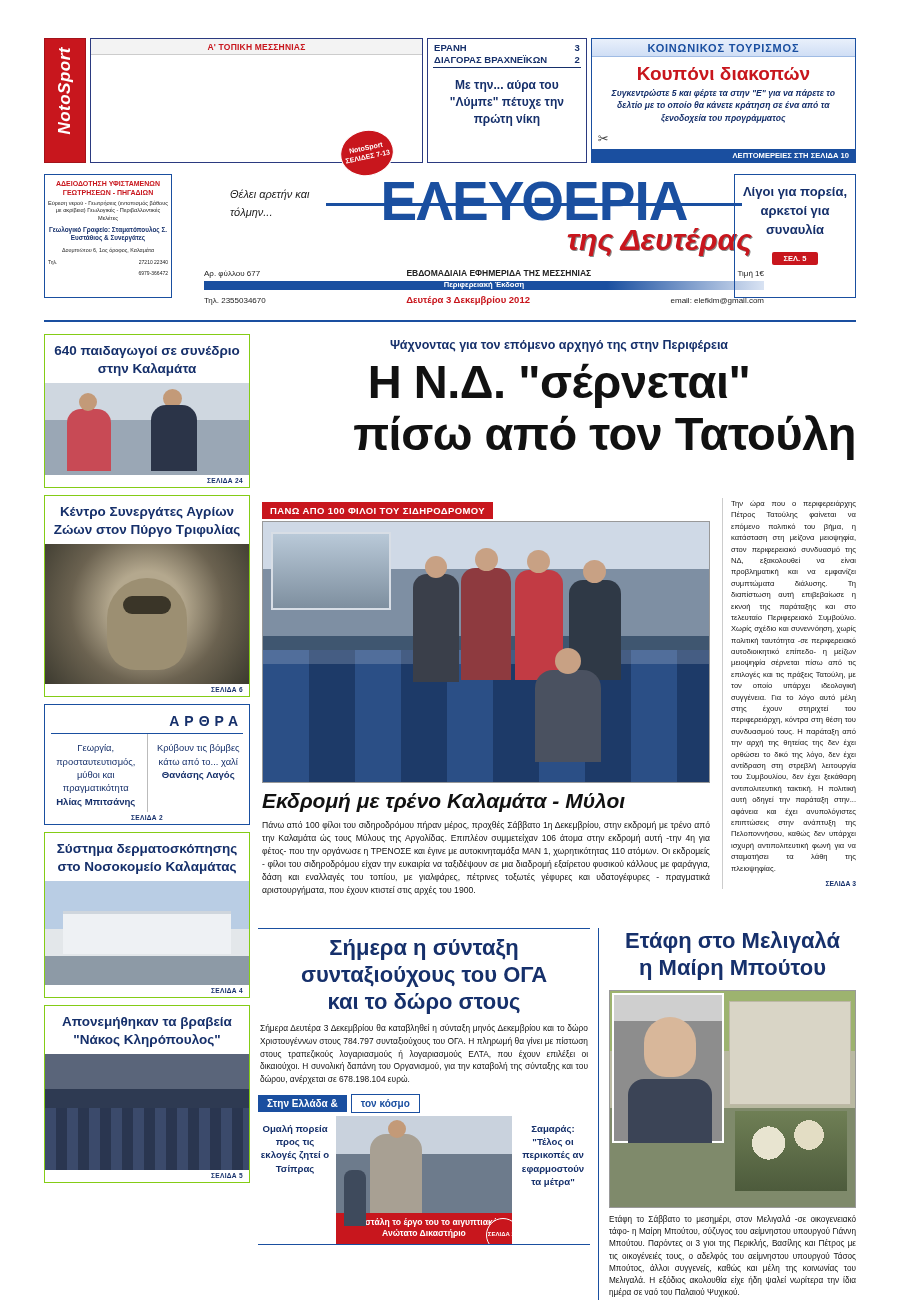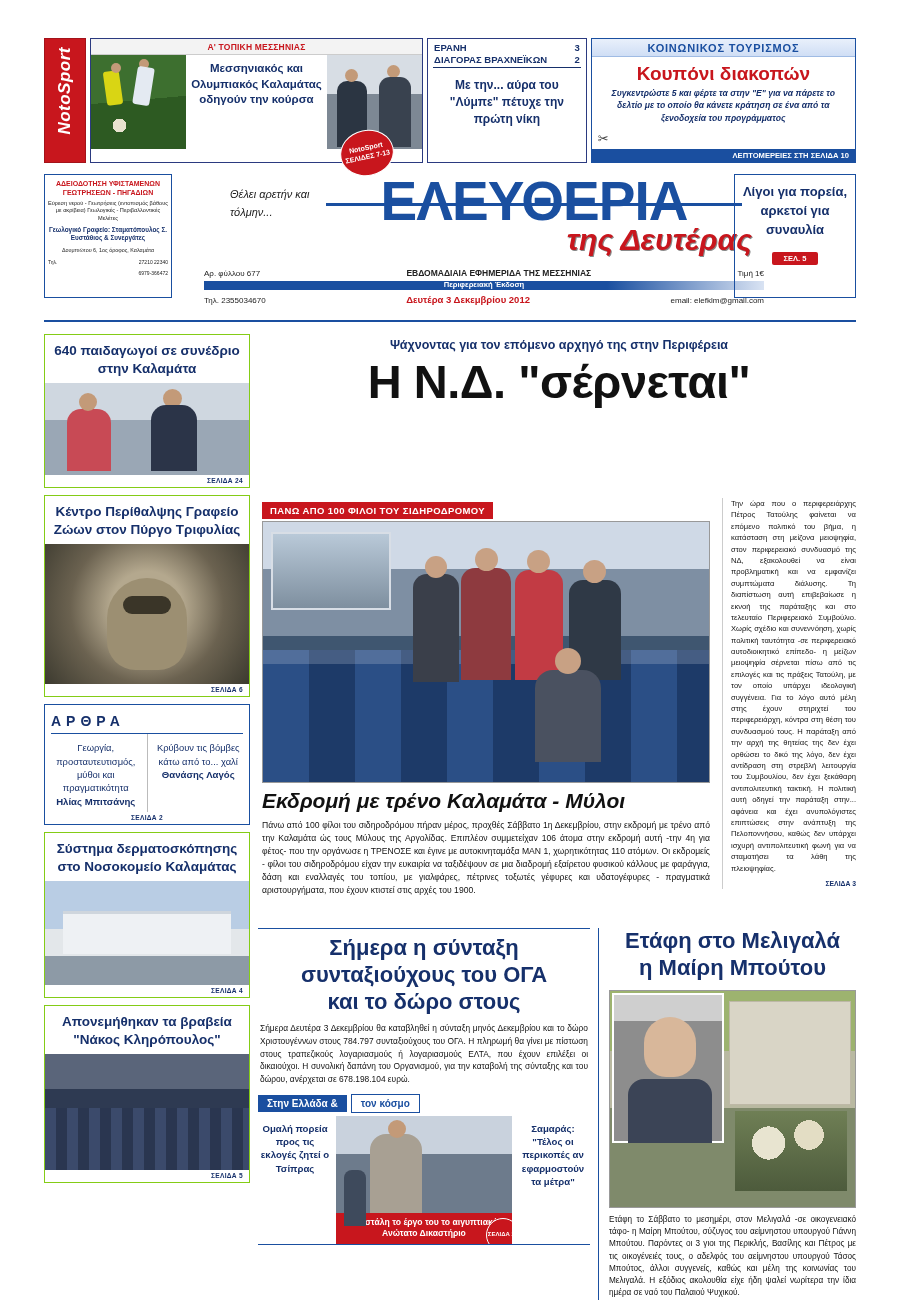--- a/index.html
+++ b/index.html
@@ -220,21 +220,21 @@
   .p-hall::before{
     content:""; position:absolute; left:0; right:0; bottom:0; height:62px;
     background: repeating-linear-gradient(90deg,#3b4a6b 0 11px,#2a3650 11px 22px);
   }
   .lcap {
     text-align: right; font-size: 6.6px; color: #16306b; font-weight: bold;
     padding: 2px 6px 3px; letter-spacing: .3px;
   }
   .arthra-box { border: 1px solid #1a4fa0; margin-bottom: 7px; }
   .arthra-title {
-    text-align: left; font-weight: bold; font-size: 14px; color: #16306b;
+    text-align: right; font-weight: bold; font-size: 14px; color: #16306b;
     letter-spacing: 5px; padding: 5px 0 4px; border-bottom: 1px solid #1a4fa0;
     margin: 3px 6px 0;
   }
   .arthra-grid { display: flex; }
   .arthra-cell {
     flex: 1; padding: 7px 6px 4px; text-align: center; font-size: 9.4px;
     color: #16306b; line-height: 1.42;
   }
   .arthra-cell + .arthra-cell { border-left: 1px solid #bbb; }
   .arthra-name { font-weight: bold; font-size: 9.6px; }
@@ -396,31 +396,20 @@
 
 <div class="page">
 
   <div class="topstrip">
     <div class="notosport-logo">
       <span>NotoSport</span>
     </div>
 
     <div class="banner-box b1">
       <div class="b1-head">Α' ΤΟΠΙΚΗ ΜΕΣΣΗΝΙΑΣ</div>
-      <div class="b1-body">
-        <div class="photo ph-soccer">
-          <span class="head-dot" style="left:20px;top:8px;width:10px;height:10px;"></span>
-          <span class="head-dot" style="left:48px;top:4px;width:10px;height:10px;"></span>
-        </div>
-        <div class="b1-text">Μεσσηνιακός και Ολυμπιακός Καλαμάτας οδηγούν την κούρσα</div>
-        <div class="photo ph-men">
-          <span class="head-dot" style="left:18px;top:14px;width:13px;height:13px;"></span>
-          <span class="head-dot" style="left:60px;top:10px;width:13px;height:13px;"></span>
-        </div>
-      </div>
     </div>
 
     <div class="banner-box b2">
       <div class="score-row">
         <span>ΕΡΑΝΗ</span>
         <span>3</span>
       </div>
       <div class="score-row" style="padding-top:0;">
         <span>ΔΙΑΓΟΡΑΣ ΒΡΑΧΝΕΪΚΩΝ</span>
         <span>2</span>
@@ -492,21 +481,21 @@
     <div class="lbox">
       <h3>640 παιδαγωγοί σε συνέδριο στην Καλαμάτα</h3>
       <div class="lphoto p-meeting">
         <span class="head-dot" style="left:34px;top:10px;width:18px;height:18px;"></span>
         <span class="head-dot" style="left:118px;top:6px;width:19px;height:19px;"></span>
       </div>
       <div class="lcap">ΣΕΛΙΔΑ 24</div>
     </div>
 
     <div class="lbox">
-      <h3>Κέντρο Περίθαλψης Γραφείο Ζώων στον Πύργο Τριφυλίας</h3>
+      <h3>Κέντρο Συνεργάτες Αγρίων Ζώων στον Πύργο Τριφυλίας</h3>
       <div class="lphoto p-owl"></div>
       <div class="lcap">ΣΕΛΙΔΑ 6</div>
     </div>
 
     <div class="arthra-box">
       <div class="arthra-title">ΑΡΘΡΑ</div>
       <div class="arthra-grid">
         <div class="arthra-cell">
           <div>Γεωργία, προσταυτευτισμός, μύθοι και πραγματικότητα</div>
           <div class="arthra-name">Ηλίας Μπιτσάνης</div>
@@ -528,20 +517,21 @@
     <div class="lbox">
       <h3>Απονεμήθηκαν τα βραβεία "Νάκος Κληρόπουλος"</h3>
       <div class="lphoto p-hall"></div>
       <div class="lcap">ΣΕΛΙΔΑ 5</div>
     </div>
   </div>
 
   <div class="kicker">Ψάχνοντας για τον επόμενο αρχηγό της στην Περιφέρεια</div>
   <div class="headline">
     <div class="l1">Η Ν.Δ. "σέρνεται"</div>
+    <div>πίσω από τον Τατούλη</div>
   </div>
 
   <div class="feature">
     <div class="feat-label">ΠΑΝΩ ΑΠΟ 100 ΦΙΛΟΙ ΤΟΥ ΣΙΔΗΡΟΔΡΟΜΟΥ</div>
     <div class="feat-photo">
       <div class="train-win"></div>
       <div class="train-seats"></div>
       <div class="fig f1"></div>
       <div class="fig f2"></div>
       <div class="fig f3"></div>

